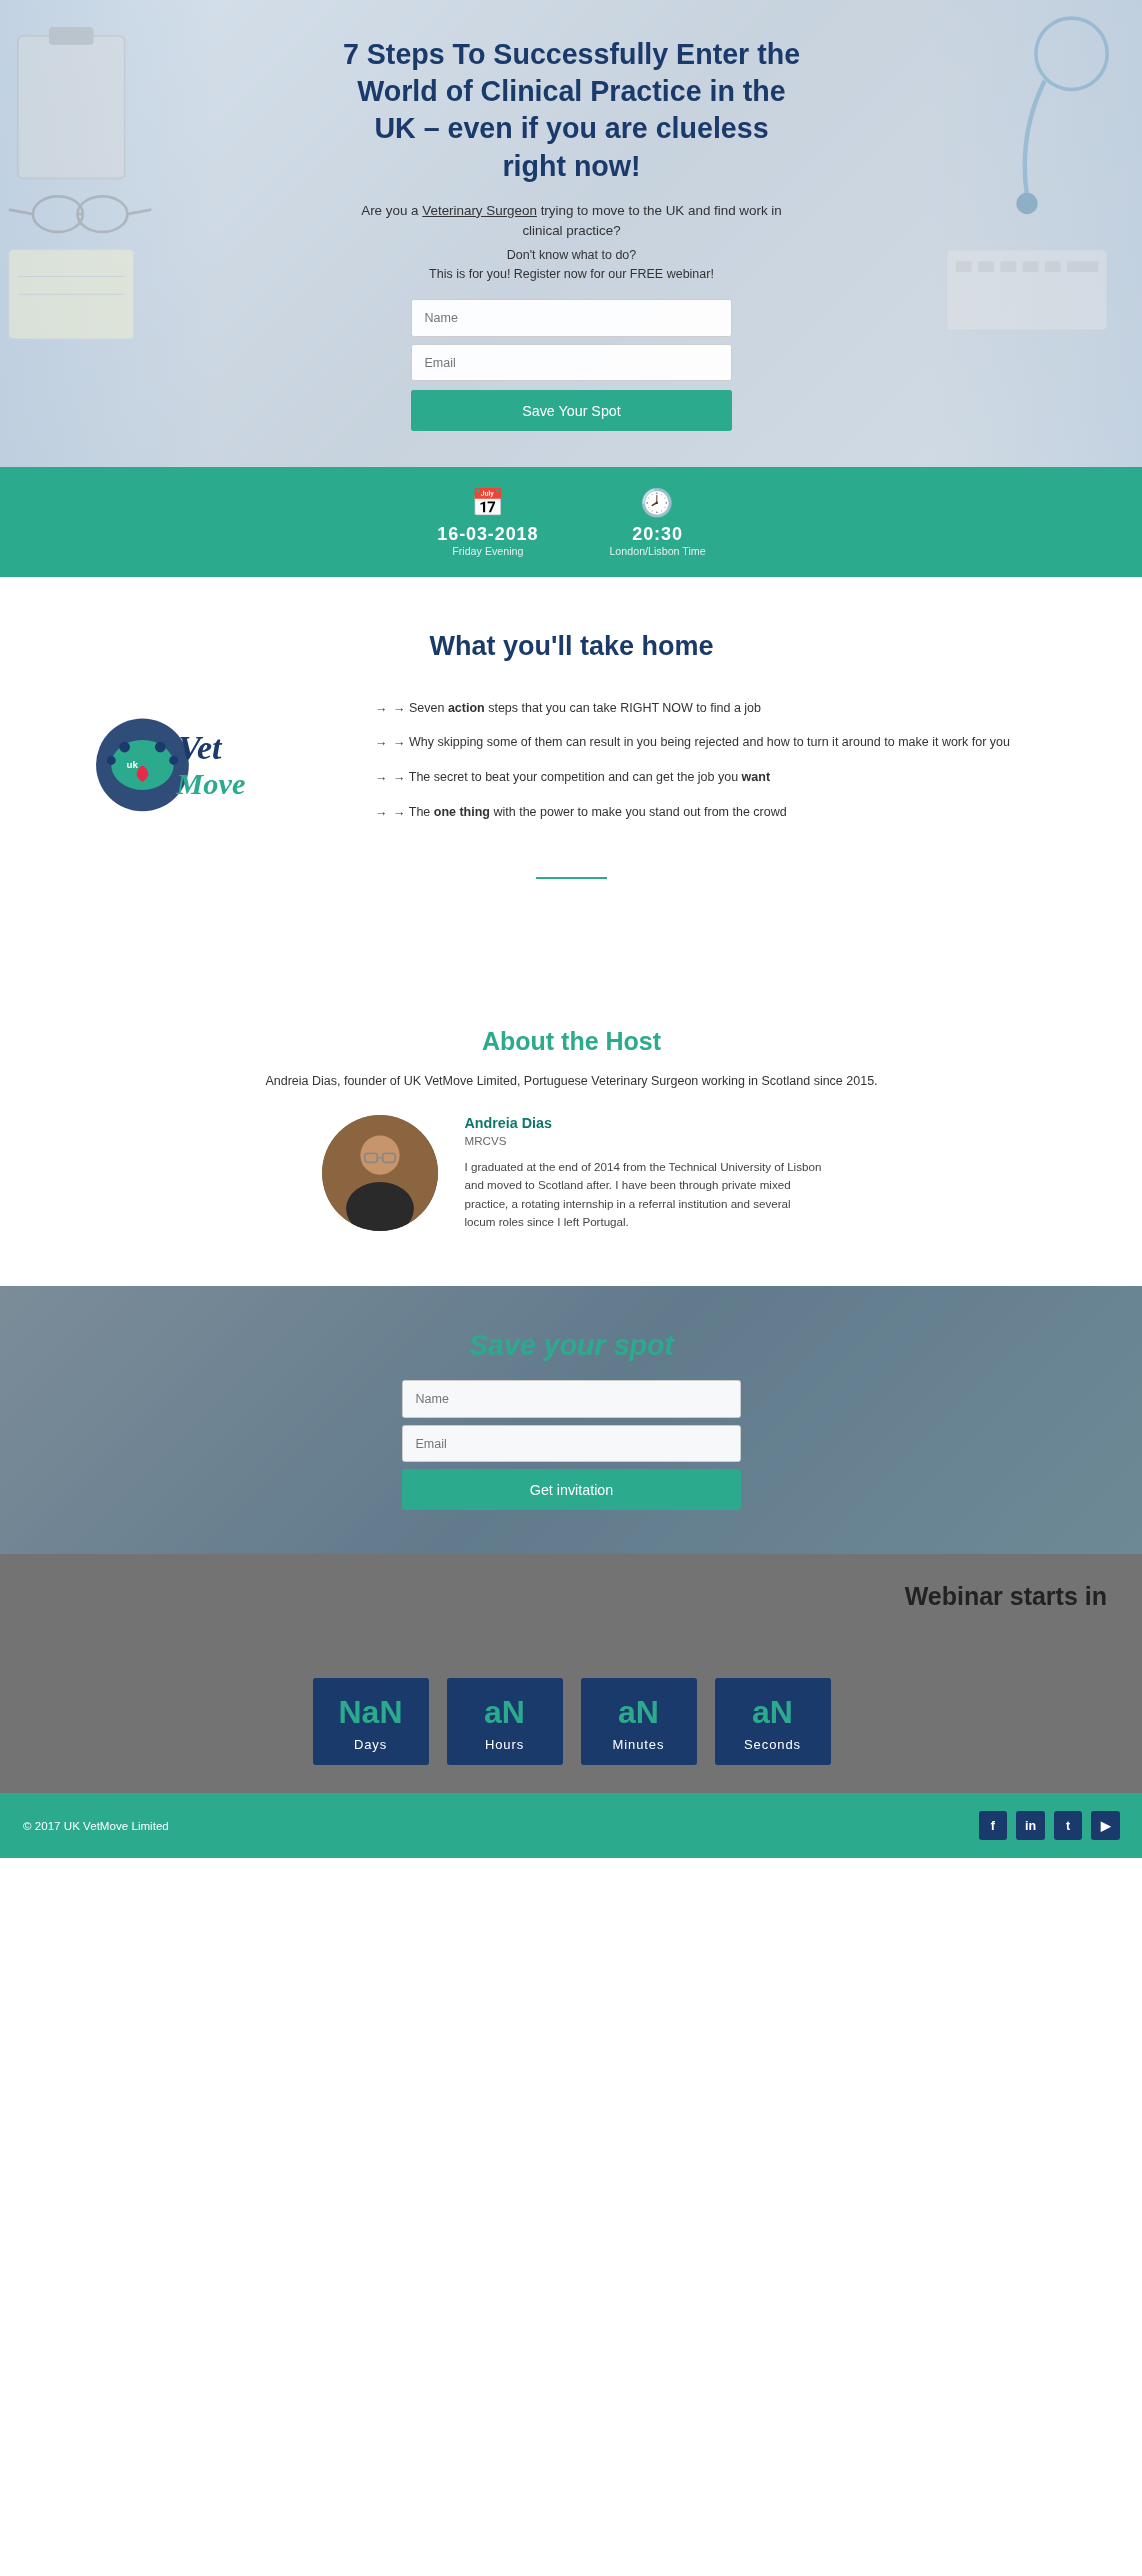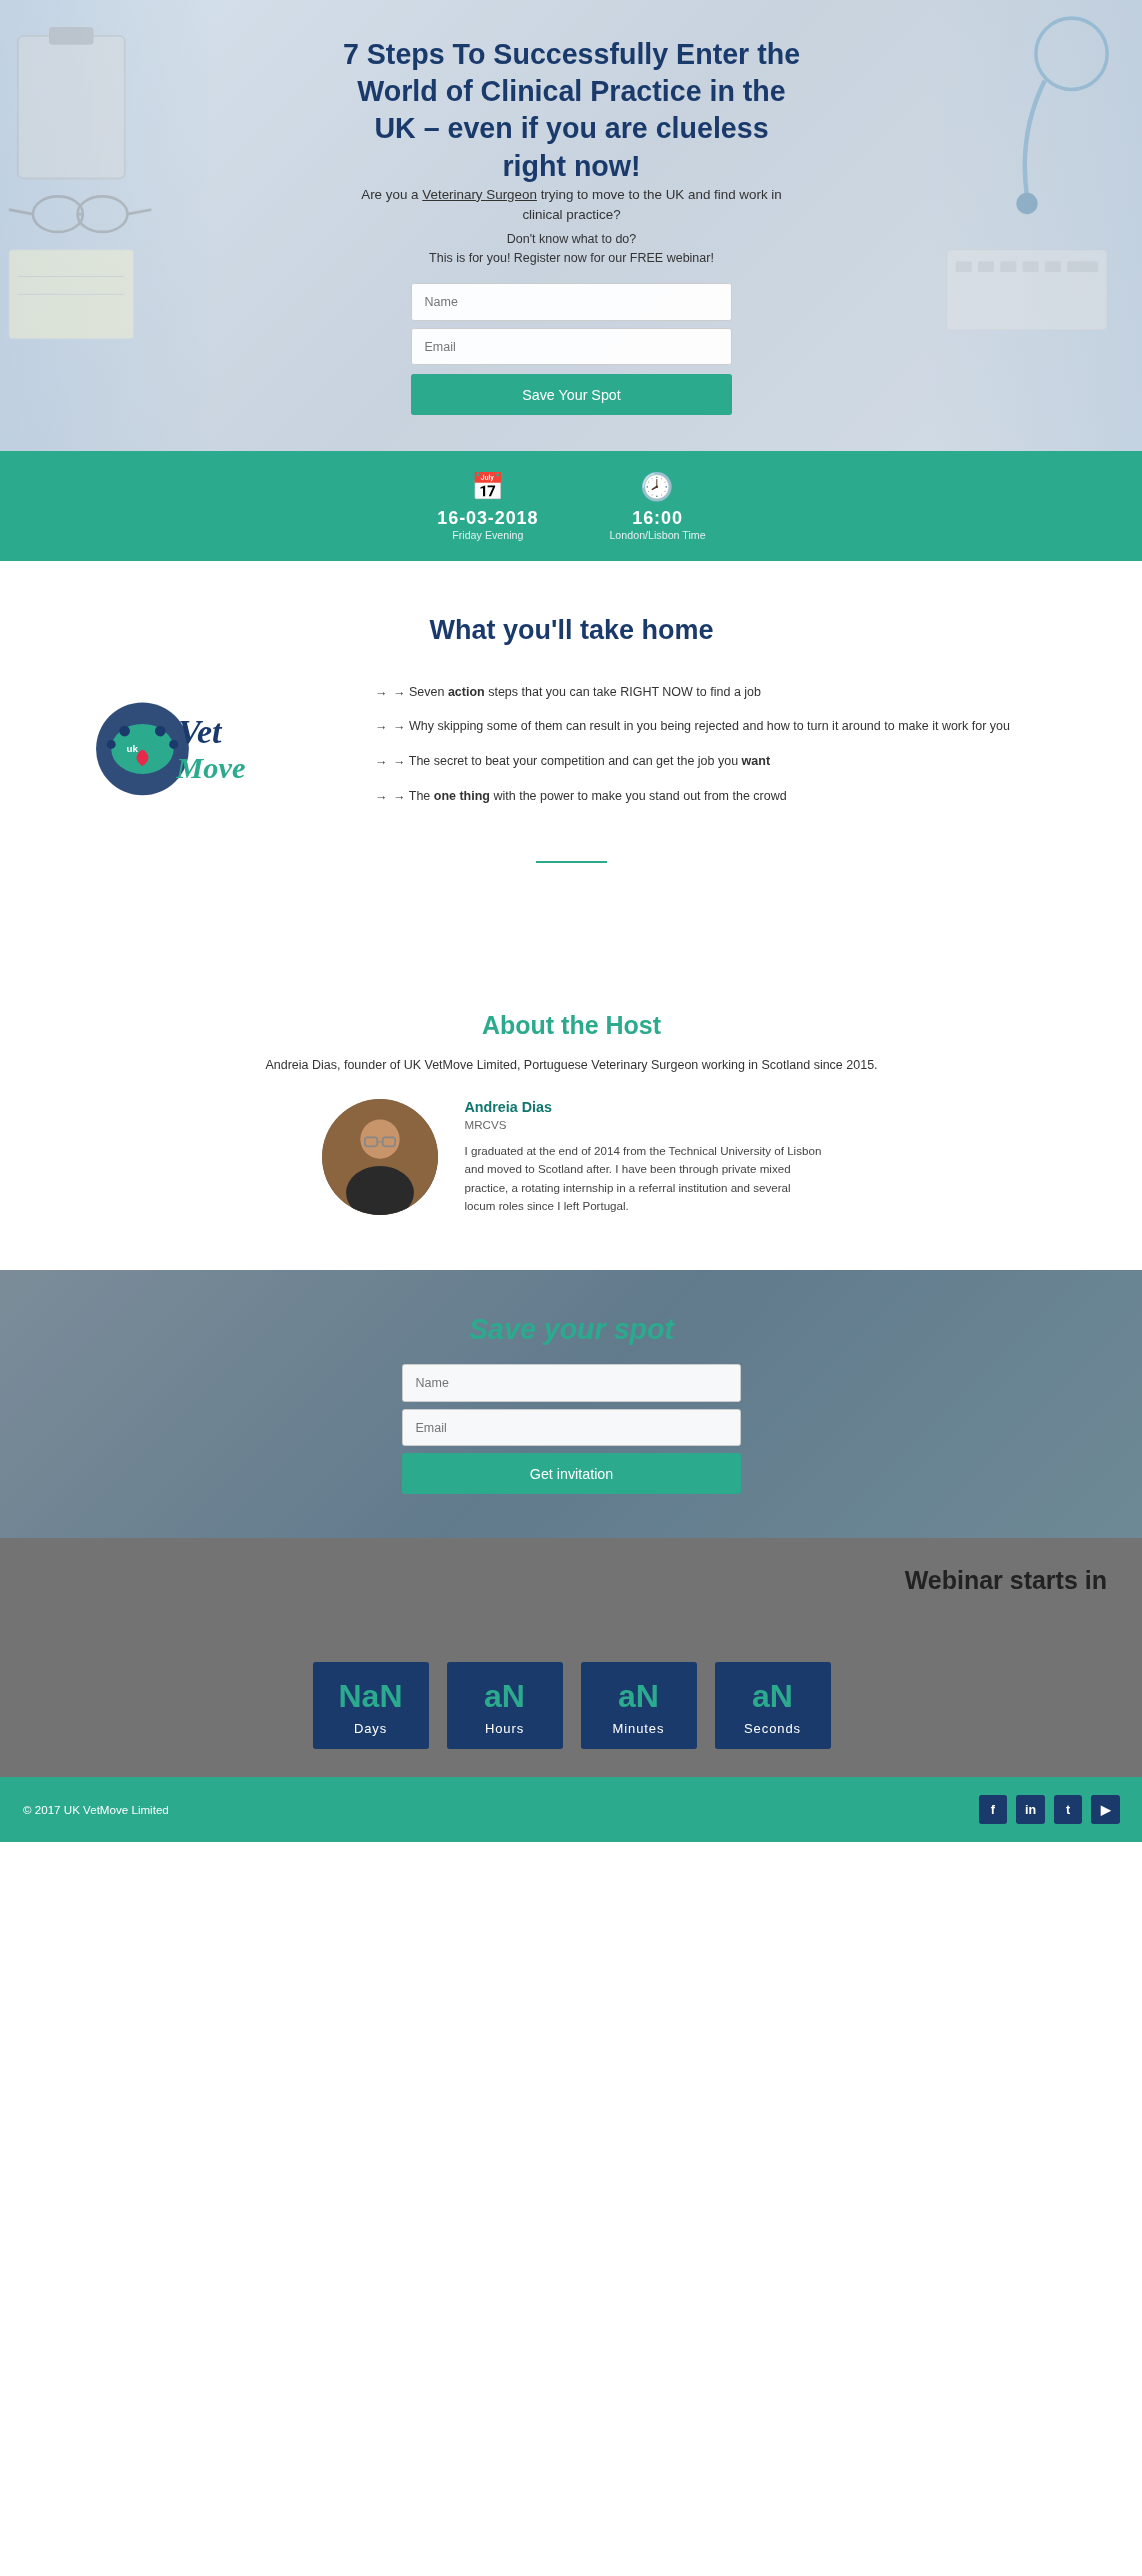--- a/index.html
+++ b/index.html
@@ -30,21 +30,21 @@
       position: relative;
       z-index: 2;
       text-align: center;
       max-width: 500px;
       padding: 36px 18px;
     }
     .hero-title {
       font-size: 28.6px;
       font-weight: bold;
       color: #1a3a6b;
-      margin-bottom: 0;
+      margin-bottom: 16px;
       line-height: 1.3;
     }
     .hero-subtitle {
       font-size: 13.4px;
       color: #333;
       margin-bottom: 7.1px;
       line-height: 1.5;
     }
     .hero-subtitle u { text-decoration: underline; }
     .hero-cta-text {
@@ -423,21 +423,21 @@
 </section>
 
 <div class="event-bar">
   <div class="event-item">
     <span class="event-icon">📅</span>
     <span class="event-date">16-03-2018</span>
     <span class="event-sub">Friday Evening</span>
   </div>
   <div class="event-item">
     <span class="event-icon">🕗</span>
-    <span class="event-date">16:00</span>
+    <span class="event-date">20:30</span>
     <span class="event-sub">London/Lisbon Time</span>
   </div>
 </div>
 
 <section class="section-white">
   <h2 class="section-title">What you'll take home</h2>
   <div class="takeaway-row">
     <div class="logo-block">
 
       <svg class="logo-svg" viewBox="0 0 260 140">

